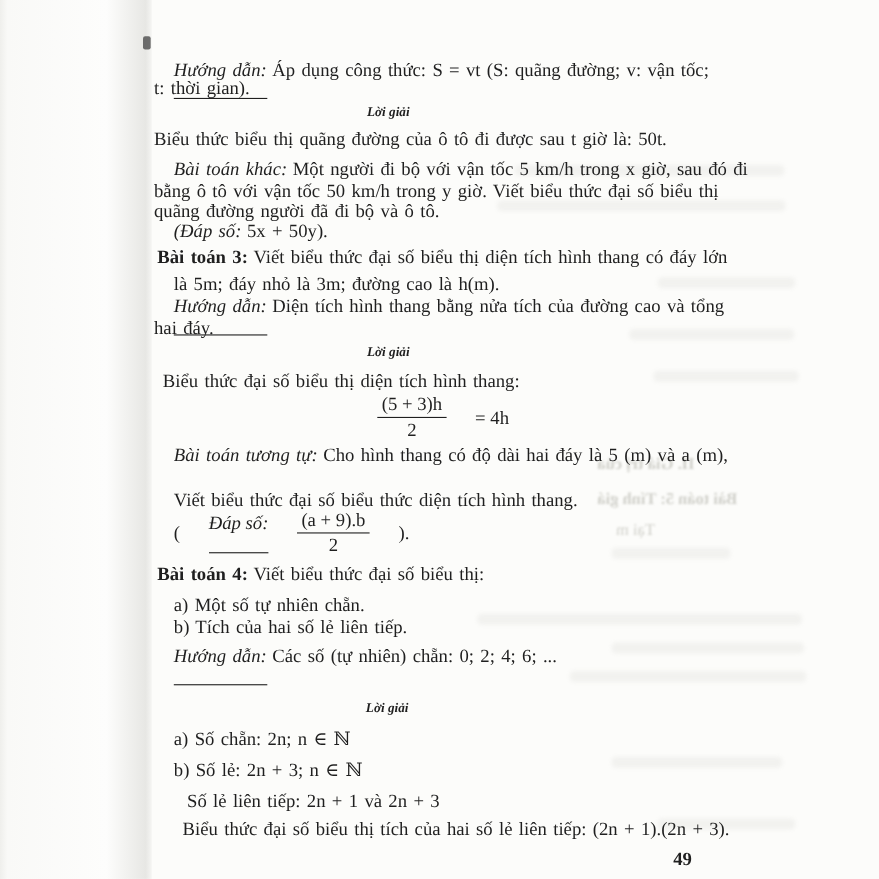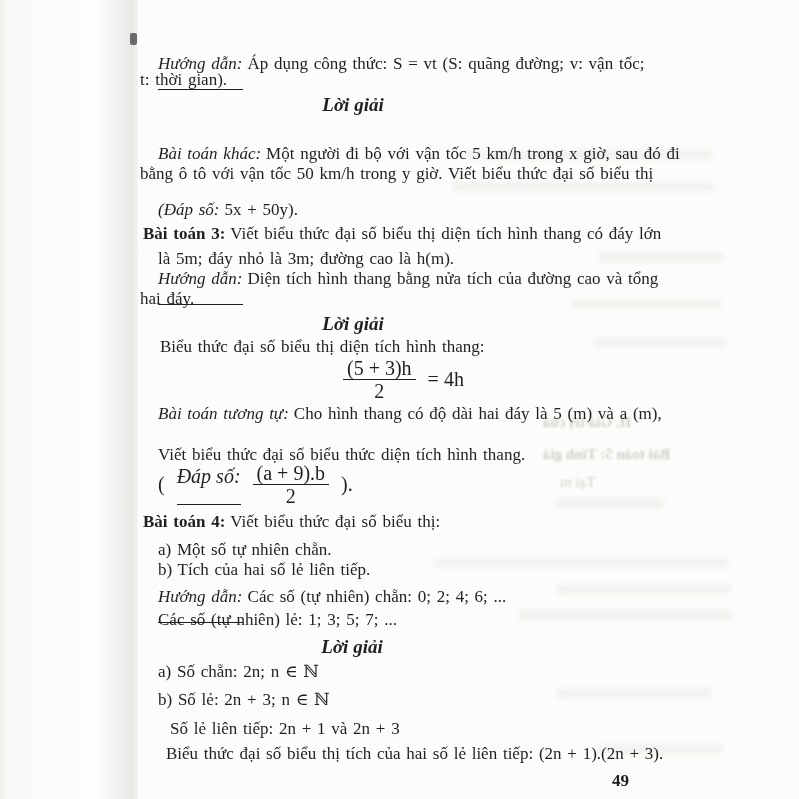--- a/index.html
+++ b/index.html
@@ -14,22 +14,22 @@
   .gutter{position:absolute;left:0;top:0;width:138px;height:799px;
     background:linear-gradient(90deg,#efefec 0%,#f9f9f7 5%,#fdfdfc 70%,#e7e7e4 96%,#f5f5f3 100%);}
   .speck{position:absolute;left:130px;top:33px;width:7px;height:12px;background:#4c4c4c;
     border-radius:2px;filter:blur(.5px);opacity:.8;}
   .ln{position:absolute;white-space:nowrap;font-size:17px;line-height:22px;word-spacing:1.5px;}
   .lead-i{font-style:italic;}
   .lead-iu{font-style:italic;border-bottom:1.2px solid #1f1f1f;padding-bottom:16px;}
   .lead-b{font-weight:700;}
   .gap{margin-left:5px;}
   .heading{position:absolute;transform:translateX(-50%);font-weight:700;font-style:italic;
-    font-size:19px;white-space:nowrap;}
-  .eqrow{position:absolute;display:flex;align-items:center;gap:12px;font-size:20px;}
+    font-size:12px;white-space:nowrap;}
+  .eqrow{position:absolute;display:flex;align-items:center;gap:26px;font-size:17px;}
   .frac{display:inline-block;text-align:center;line-height:20px;}
   .frac .fnum{display:block;padding:0 4px 1px;}
   .frac .fden{display:block;border-top:1.4px solid #1f1f1f;padding-top:1px;}
   .pagenum{position:absolute;font-weight:700;font-size:17px;}
   
   .ghost-bar{position:absolute;height:10px;background:#9a9a92;opacity:.10;filter:blur(2px);border-radius:4px;}
   .ghost-txt{position:absolute;font-size:15px;color:#b2b2a9;opacity:.6;filter:blur(1.1px);
     transform:scaleX(-1);white-space:nowrap;}
   .g-bold{font-weight:600;}
 </style>
@@ -58,43 +58,45 @@
     <div class="ghost-txt" style="left:560px;top:474px">Tại m</div>
   </div>
 
   <div class="ln" style="left:158px;top:53px">
     <span class="lead-iu">Hướng dẫn:</span><span class="gap">Áp dụng công thức: S = vt (S: quãng đường; v: vận tốc;</span>
   </div>
   <div class="ln" style="left:140px;top:69px">t: thời gian).</div>
 
   <div class="heading" style="left:353px;top:94px">Lời giải</div>
 
+  <div class="ln" style="left:140px;top:116px">Biểu thức biểu thị quãng đường của ô tô đi được sau t giờ là: 50t.</div>
 
   <div class="ln" style="left:158px;top:143px">
     <span class="lead-i">Bài toán khác:</span><span class="gap">Một người đi bộ với vận tốc 5 km/h trong x giờ, sau đó đi</span>
   </div>
   <div class="ln" style="left:140px;top:163px">bằng ô tô với vận tốc 50 km/h trong y giờ. Viết biểu thức đại số biểu thị</div>
+  <div class="ln" style="left:140px;top:181px">quãng đường người đã đi bộ và ô tô.</div>
 
   <div class="ln" style="left:158px;top:199px">
     <span class="lead-i">(</span><span class="lead-i">Đáp số:</span><span class="gap">5x + 50y).</span>
   </div>
 
   <div class="ln" style="left:143px;top:223px">
     <span class="lead-b">Bài toán 3:</span><span class="gap">Viết biểu thức đại số biểu thị diện tích hình thang có đáy lớn</span>
   </div>
   <div class="ln" style="left:158px;top:248px">là 5m; đáy nhỏ là 3m; đường cao là h(m).</div>
 
   <div class="ln" style="left:158px;top:268px">
     <span class="lead-iu">Hướng dẫn:</span><span class="gap">Diện tích hình thang bằng nửa tích của đường cao và tổng</span>
   </div>
   <div class="ln" style="left:140px;top:288px">hai đáy.</div>
 
   <div class="heading" style="left:353px;top:313px">Lời giải</div>
 
-  <div class="ln" style="left:160px;top:336px">Biểu thức đại số biểu thị diện tích hình thang:</div>
+  <div class="ln" style="left:148px;top:336px">Biểu thức đại số biểu thị diện tích hình thang:</div>
 
   <div class="eqrow" style="left:343px;top:358px">
     <span class="frac">
       <span class="fnum">(5 + 3)h</span>
       <span class="fden">2</span>
     </span>
     <span>= 4h</span>
   </div>
 
   <div class="ln" style="left:158px;top:403px">
@@ -114,21 +116,20 @@
 
   <div class="ln" style="left:143px;top:511px">
     <span class="lead-b">Bài toán 4:</span><span class="gap">Viết biểu thức đại số biểu thị:</span>
   </div>
   <div class="ln" style="left:158px;top:559px">b) Tích của hai số lẻ liên tiếp.</div>
   <div class="ln" style="left:158px;top:539px">a) Một số tự nhiên chẵn.</div>
 
   <div class="ln" style="left:158px;top:586px">
     <span class="lead-iu">Hướng dẫn:</span><span class="gap">Các số (tự nhiên) chẵn: 0; 2; 4; 6; ...</span>
   </div>
-  <div class="ln" style="left:158px;top:609px">Các số (tự nhiên) lẻ: 1; 3; 5; 7; ...</div>
 
   <div class="heading" style="left:352px;top:636px">Lời giải</div>
 
   <div class="ln" style="left:158px;top:661px">a) Số chẵn: 2n; n ∈ ℕ</div>
   <div class="ln" style="left:158px;top:689px">b) Số lẻ: 2n + 3; n ∈ ℕ</div>
   <div class="ln" style="left:170px;top:718px">Số lẻ liên tiếp: 2n + 1 và 2n + 3</div>
   <div class="ln" style="left:166px;top:743px">Biểu thức đại số biểu thị tích của hai số lẻ liên tiếp: (2n + 1).(2n + 3).</div>
 
   <div class="pagenum" style="left:612px;top:771px">49</div>
 

